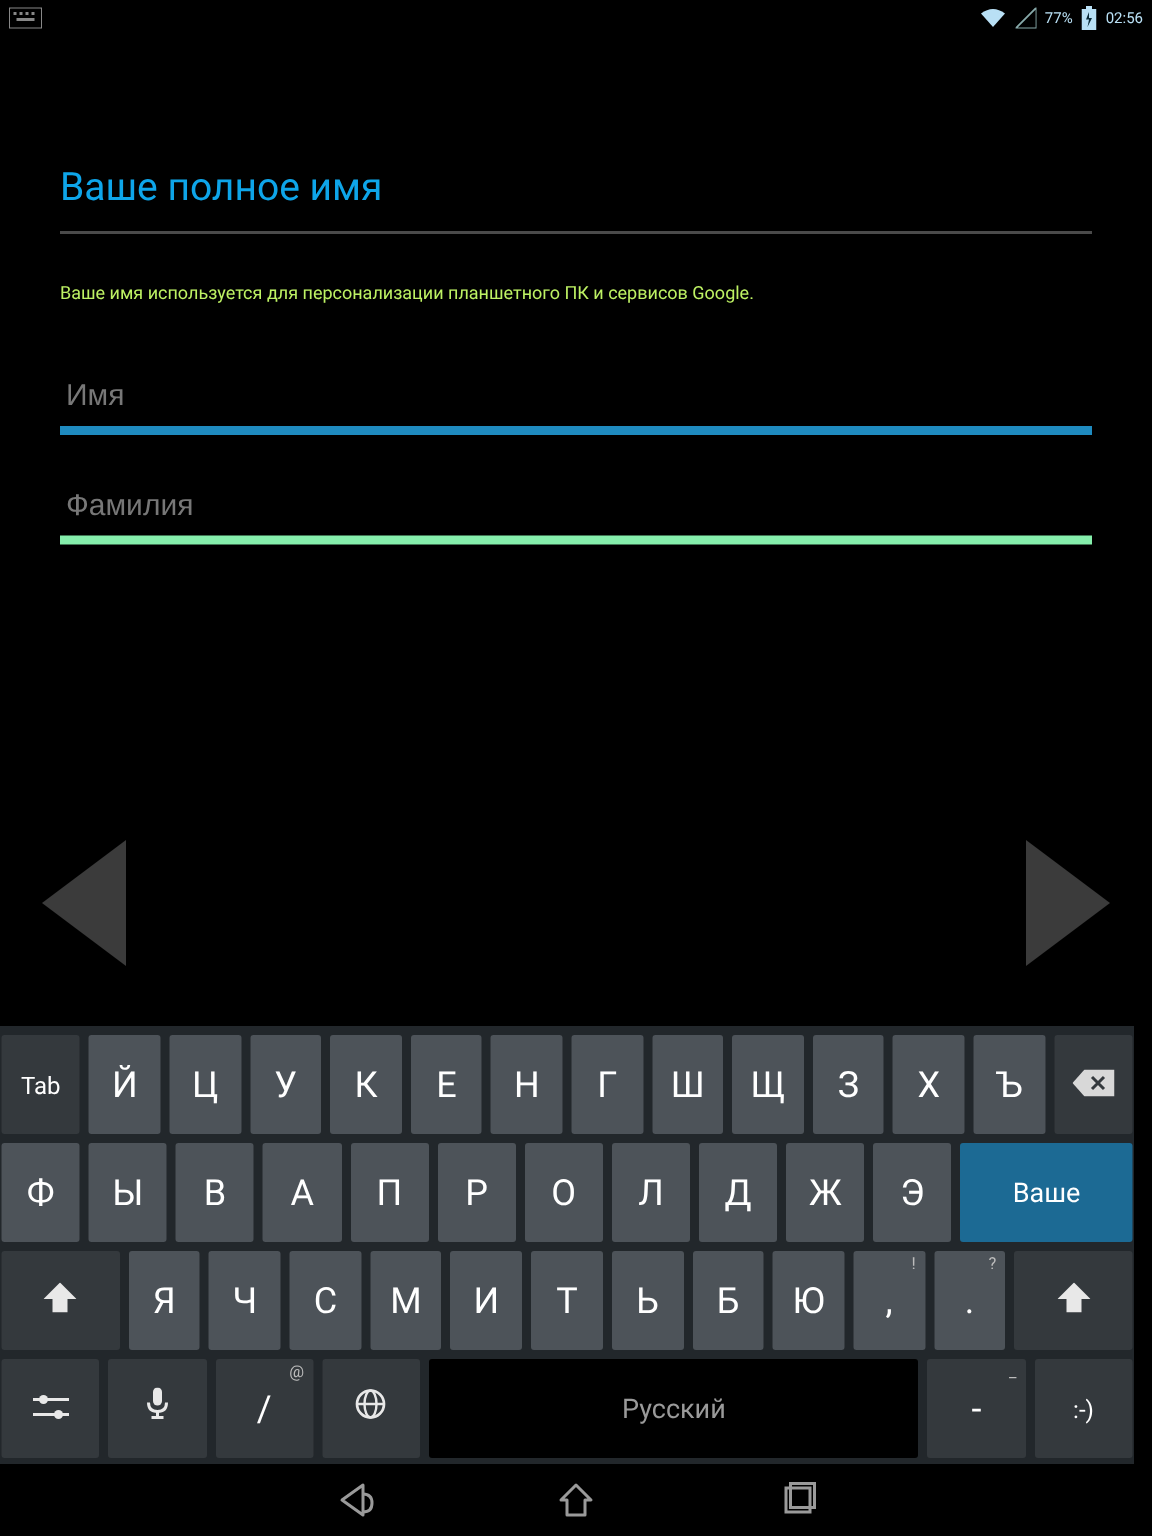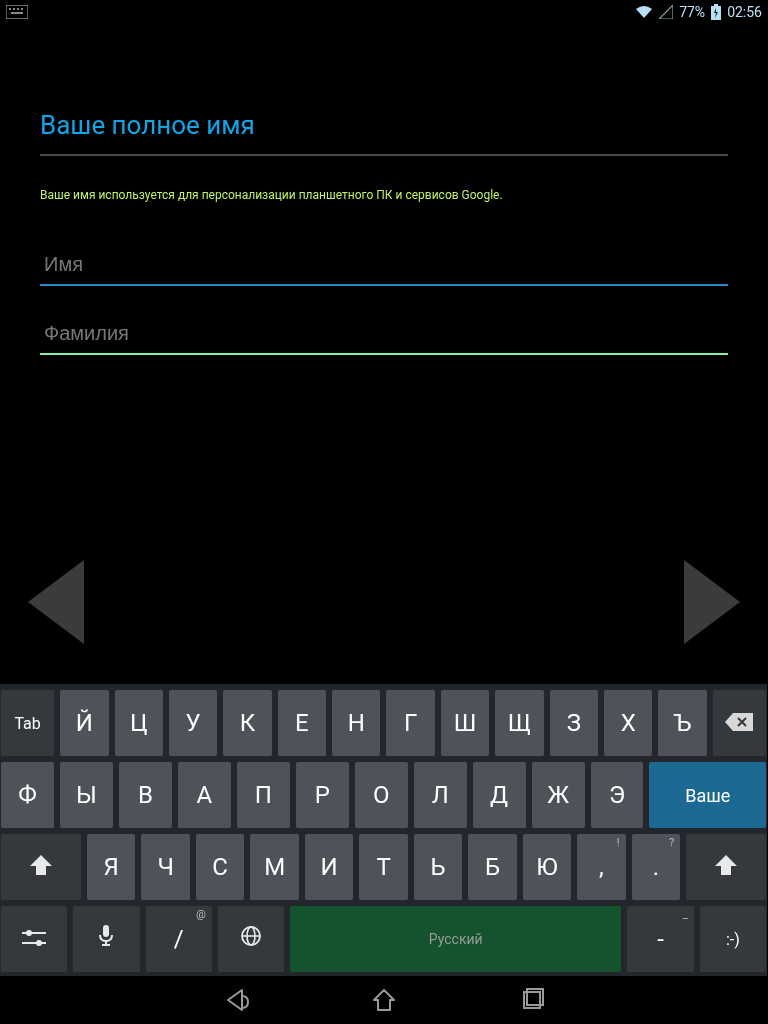--- a/index.html
+++ b/index.html
@@ -1,49 +1,49 @@
 <!DOCTYPE html>
 <html><head>
 <meta charset="utf-8">
 <style>
   * { margin: 0; padding: 0; box-sizing: border-box; }
   html, body { width: 768px; height: 1024px; background: #000; color: #fff; font-family: Roboto, Arial, sans-serif; overflow: hidden; }
 
   
-  .statusbar { height: 24px; display: flex; align-items: center; font-size: 14px; color: #b9e0f5; padding: 0 6px; }
+  .statusbar { height: 24px; display: flex; align-items: center; font-size: 10px; color: #b9e0f5; padding: 0 6px; }
   .sb-left { flex: 0 0 auto; display: flex; align-items: center; }
   .sb-right { margin-left: auto; display: flex; align-items: center; gap: 6px; }
   .sb-kb-icon svg { display: block; }
   .sb-icon svg { display: block; }
 
   
   .content { padding: 86px 40px 0 40px; }
   .title { font-size: 26px; color: #0ea5e9; font-weight: 400; margin-bottom: 14px; }
   .title-rule { border: 0; border-top: 2px solid #4a4a4a; margin-bottom: 30px; }
   .desc { font-size: 12px; color: #bef264; line-height: 1.5; margin-bottom: 41px; }
-  .field { width: 100%; background: transparent; border: none; border-bottom: 2px solid #86efac; color: #fff; font-size: 20px; padding: 8px 4px; outline: none; margin-bottom: 28px; }
+  .field { width: 100%; background: transparent; border: none; border-bottom: 6px solid #86efac; color: #fff; font-size: 20px; padding: 8px 4px; outline: none; margin-bottom: 28px; }
   .field.focused { border-bottom-color: #1f8bc0; }
   .field::placeholder { color: #777; }
 
   
   .nav-arrows { position: absolute; left: 0; right: 0; top: 560px; display: flex; justify-content: space-between; padding: 0 28px; }
   .nav-arrow { width: 0; height: 0; cursor: pointer; }
   .nav-left { border-top: 42px solid transparent; border-bottom: 42px solid transparent; border-right: 56px solid #3b3b3b; }
   .nav-right { border-top: 42px solid transparent; border-bottom: 42px solid transparent; border-left: 56px solid #3b3b3b; }
 
   
-  .keyboard { position: absolute; left: 0; right: 1px; bottom: 48px; background: #22272b; padding: 6px 1px 4px; }
+  .keyboard { position: absolute; left: 0; right: 12px; bottom: 48px; background: #22272b; padding: 6px 1px 4px; }
   .krow { display: flex; gap: 6px; margin-bottom: 6px; }
   .krow:last-child { margin-bottom: 0; }
   .key { background: #4d5359; color: #fff; display: flex; align-items: center; justify-content: center; font-size: 24px; height: 66px; border-radius: 2px; cursor: pointer; user-select: none; flex: 1 1 0; position: relative; }
   .key.dark { background: #34393d; }
   .key.enter { background: #1c6a94; font-size: 18px; }
   .key .sub { position: absolute; top: 2px; right: 6px; font-size: 11px; color: #bcbcbc; }
   .key.tab { font-size: 16px; }
-  .key.space { background: #14532d; color: #9a9a9a; font-size: 14px; }
+  .key.space { background: #000000; color: #9a9a9a; font-size: 18px; }
   .key.small-text { font-size: 16px; }
 
   
   .navbar { position: absolute; left: 0; right: 0; bottom: 0; height: 48px; background: #000; display: flex; align-items: center; justify-content: center; gap: 120px; }
   .navbtn svg { display: block; }
   .navbtn { cursor: pointer; }
 </style>
 </head>
 <body>
 

